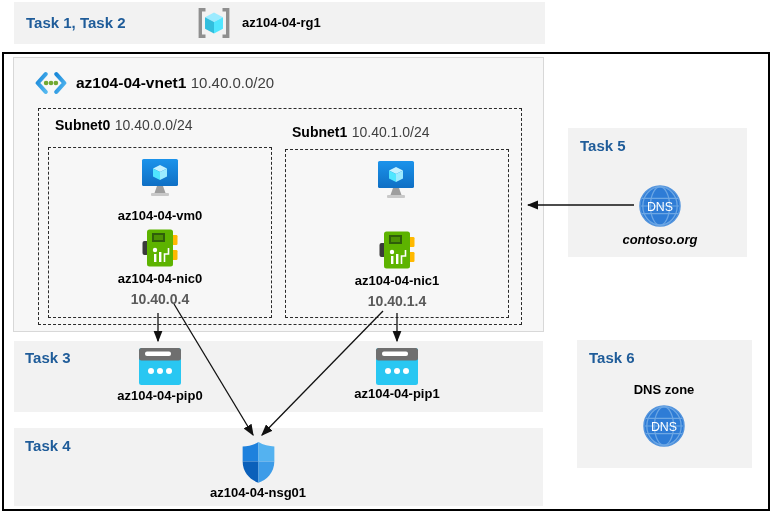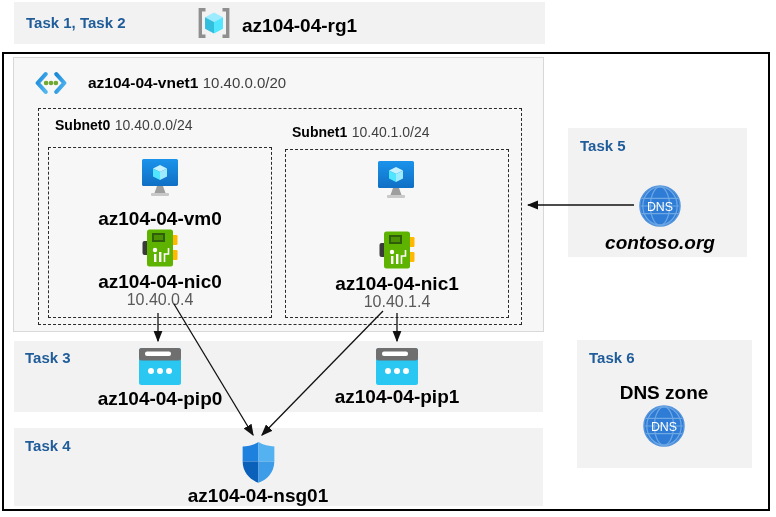--- a/index.html
+++ b/index.html
@@ -1,23 +1,23 @@
 <!DOCTYPE html>
 <html><head>
 <meta charset="utf-8">
 <style>
   html,body{margin:0;padding:0;background:#fff;}
   #canvas{position:relative;width:776px;height:517px;background:#fff;overflow:hidden;
           font-family:"Liberation Sans",sans-serif;}
   .abs{position:absolute;}
   .band{background:#f2f2f2;}
   .tasklbl{font-weight:700;font-size:15px;color:#1f5c99;white-space:nowrap;}
-  .name{font-weight:700;font-size:19px;color:#000;white-space:nowrap;}
+  .name{font-weight:700;font-size:13px;color:#000;white-space:nowrap;}
   .cidr{font-weight:400;font-size:14px;color:#3f3f3f;}
-  .ip{font-weight:400;font-size:16px;color:#595959;white-space:nowrap;}
+  .ip{font-weight:700;font-size:14px;color:#595959;white-space:nowrap;}
   .ctr{transform:translateX(-50%);text-align:center;}
   .bigbox{border:2px solid #000;background:#fff;}
   .vnetpanel{background:#f7f7f7;border:1px solid #d8d8d8;}
   .dashed{border:1px dashed #2b2b2b;}
   .subnet-label b{font-size:14px;}
   .subnet-label span{font-size:14px;color:#3f3f3f;}
   svg{display:block;}
   #arrows{pointer-events:none;}
 </style>
 </head>
@@ -61,21 +61,21 @@
 
   <div class="abs" style="left:35px;top:70px;">
     <svg width="32" height="26" viewBox="0 0 36 26">
       <path d="M12 3 L3 13 L12 23" fill="none" stroke="url(#gchev)" stroke-width="4.6" stroke-linecap="round" stroke-linejoin="round"></path>
       <path d="M24 3 L33 13 L24 23" fill="none" stroke="url(#gchev)" stroke-width="4.6" stroke-linecap="round" stroke-linejoin="round"></path>
       <circle cx="12.5" cy="13" r="2.6" fill="#71a832"></circle>
       <circle cx="18" cy="13" r="2.6" fill="#71a832"></circle>
       <circle cx="23.5" cy="13" r="2.6" fill="#71a832"></circle>
     </svg>
   </div>
-  <div class="abs" style="left:76px;top:74px;margin-left:12px;">
+  <div class="abs" style="left:76px;top:74px;">
     <span class="name" style="font-size:15.5px;">az104-04-vnet1</span>
     <span class="cidr" style="font-size:15px;"> 10.40.0.0/20</span>
   </div>
 
   <div class="abs dashed" style="left:38px;top:108px;width:484px;height:217px;box-sizing:border-box;border-width:1.5px;"></div>
 
   <div class="abs subnet-label" style="left:55px;top:116px;">
     <b>Subnet0</b>
     <span> 10.40.0.0/24</span>
   </div>

